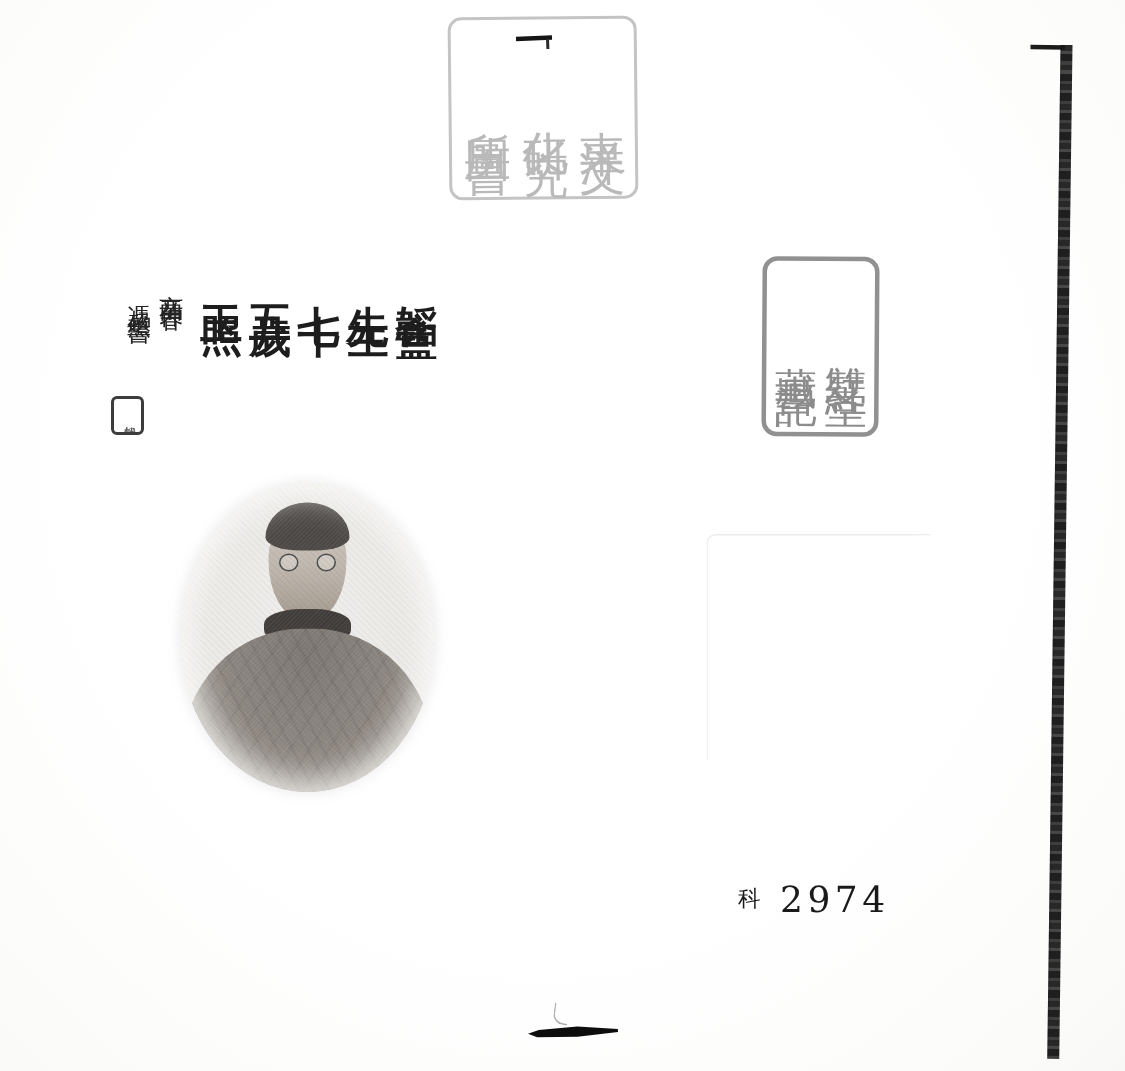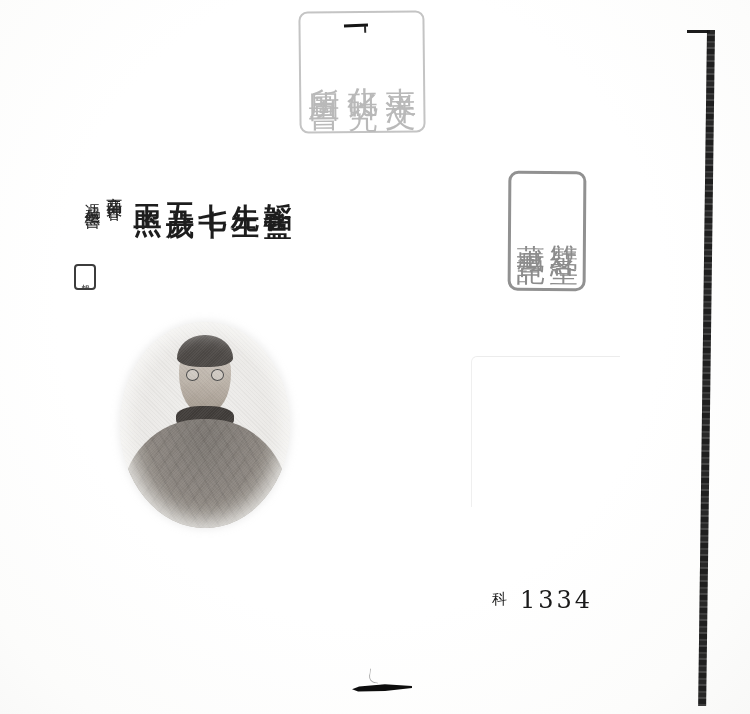--- a/index.html
+++ b/index.html
@@ -177,21 +177,21 @@
     <div class="p-collar"></div>
     <div class="p-robe"></div>
     <div class="p-grain"></div>
     <div class="p-fade"></div>
   </div>
 
   <div class="bleed-box"></div>
 
   <div class="call-number">
     <span class="call-prefix">科</span>
-    <span class="call-digits">1334</span>
+    <span class="call-digits">2974</span>
   </div>
 
   <div class="spine-tick"></div>
   <div class="spine"></div>
 
   <div class="pencil-mark"></div>
   <div class="ink-mark"></div>
 
 </div>
 

